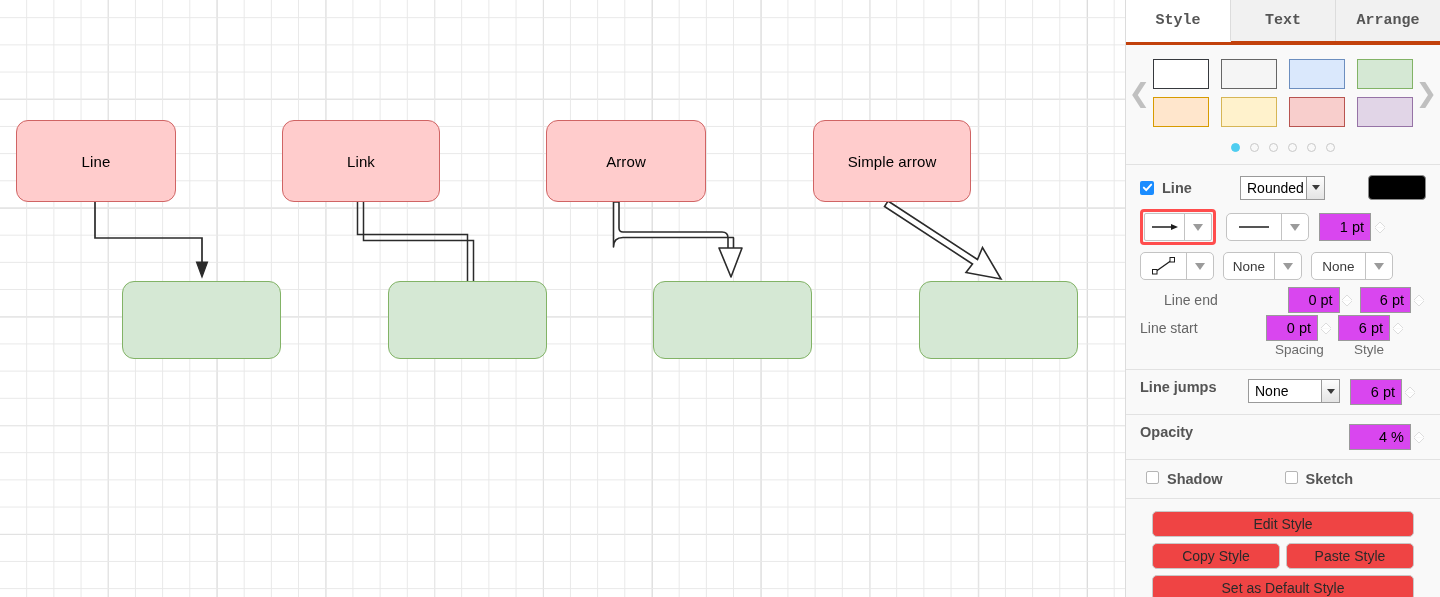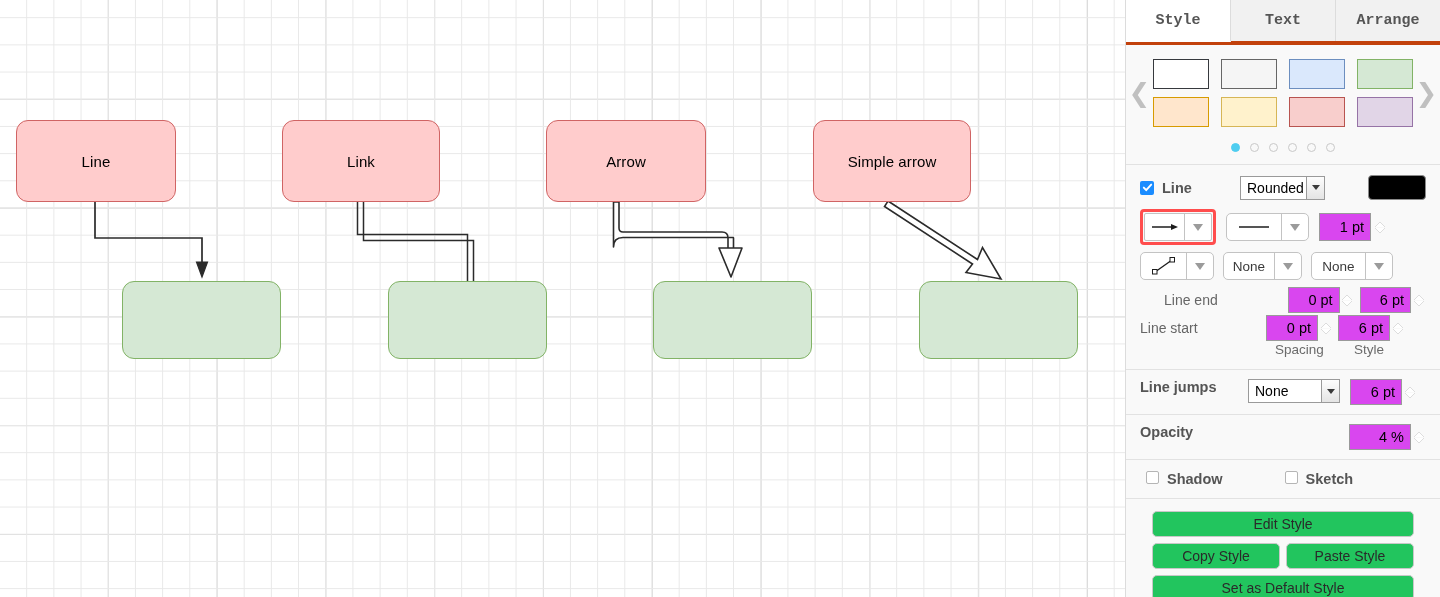--- a/index.html
+++ b/index.html
@@ -281,21 +281,21 @@
   .capt { font-size: 13.5px; color: #6b6b6b; text-align:center; }
 
   .simplerow {
     display:flex; align-items:flex-start;
     padding: 9px 14px;
   }
   .bigbtn {
     height: 26px;
     border: 1px solid #c8c8c8;
     border-radius: 5px;
-    background: #22c55e;
+    background: #ef4444;
     display: flex;
     align-items: center;
     justify-content: center;
     font-size: 14px;
     color: #2a2a2a;
     cursor: pointer;
     box-sizing: border-box;
   }
 </style>
 </head>

